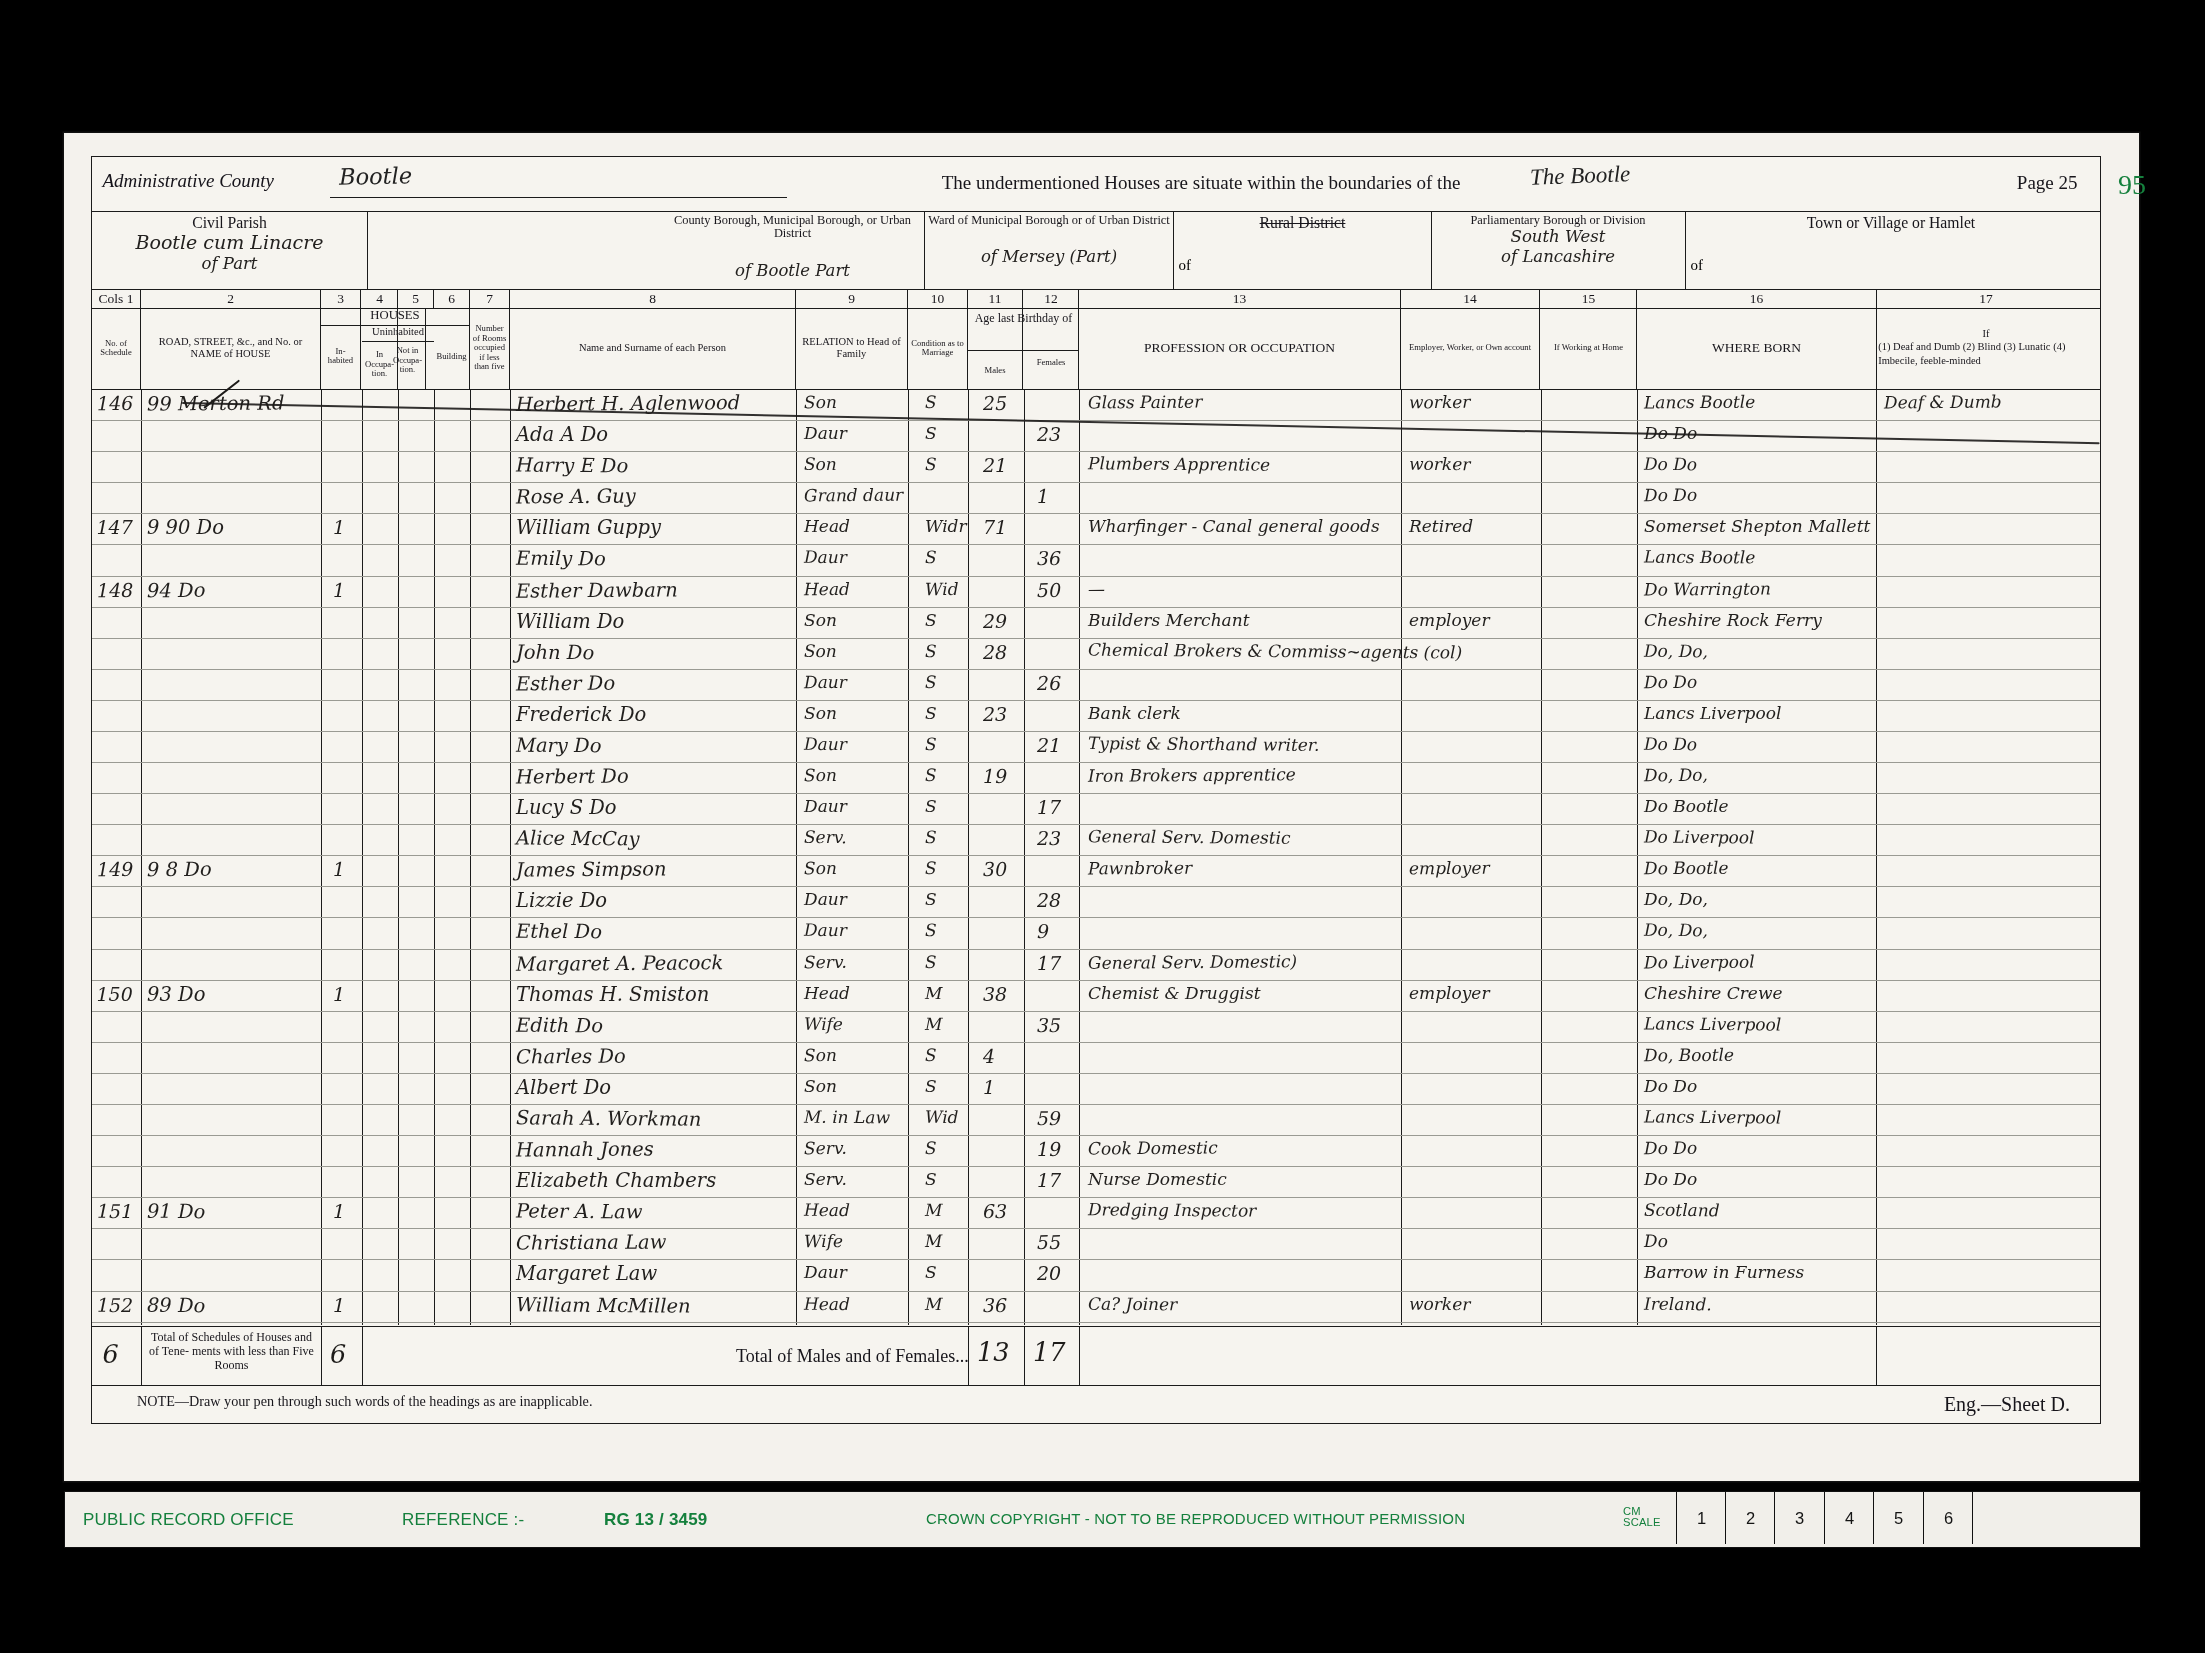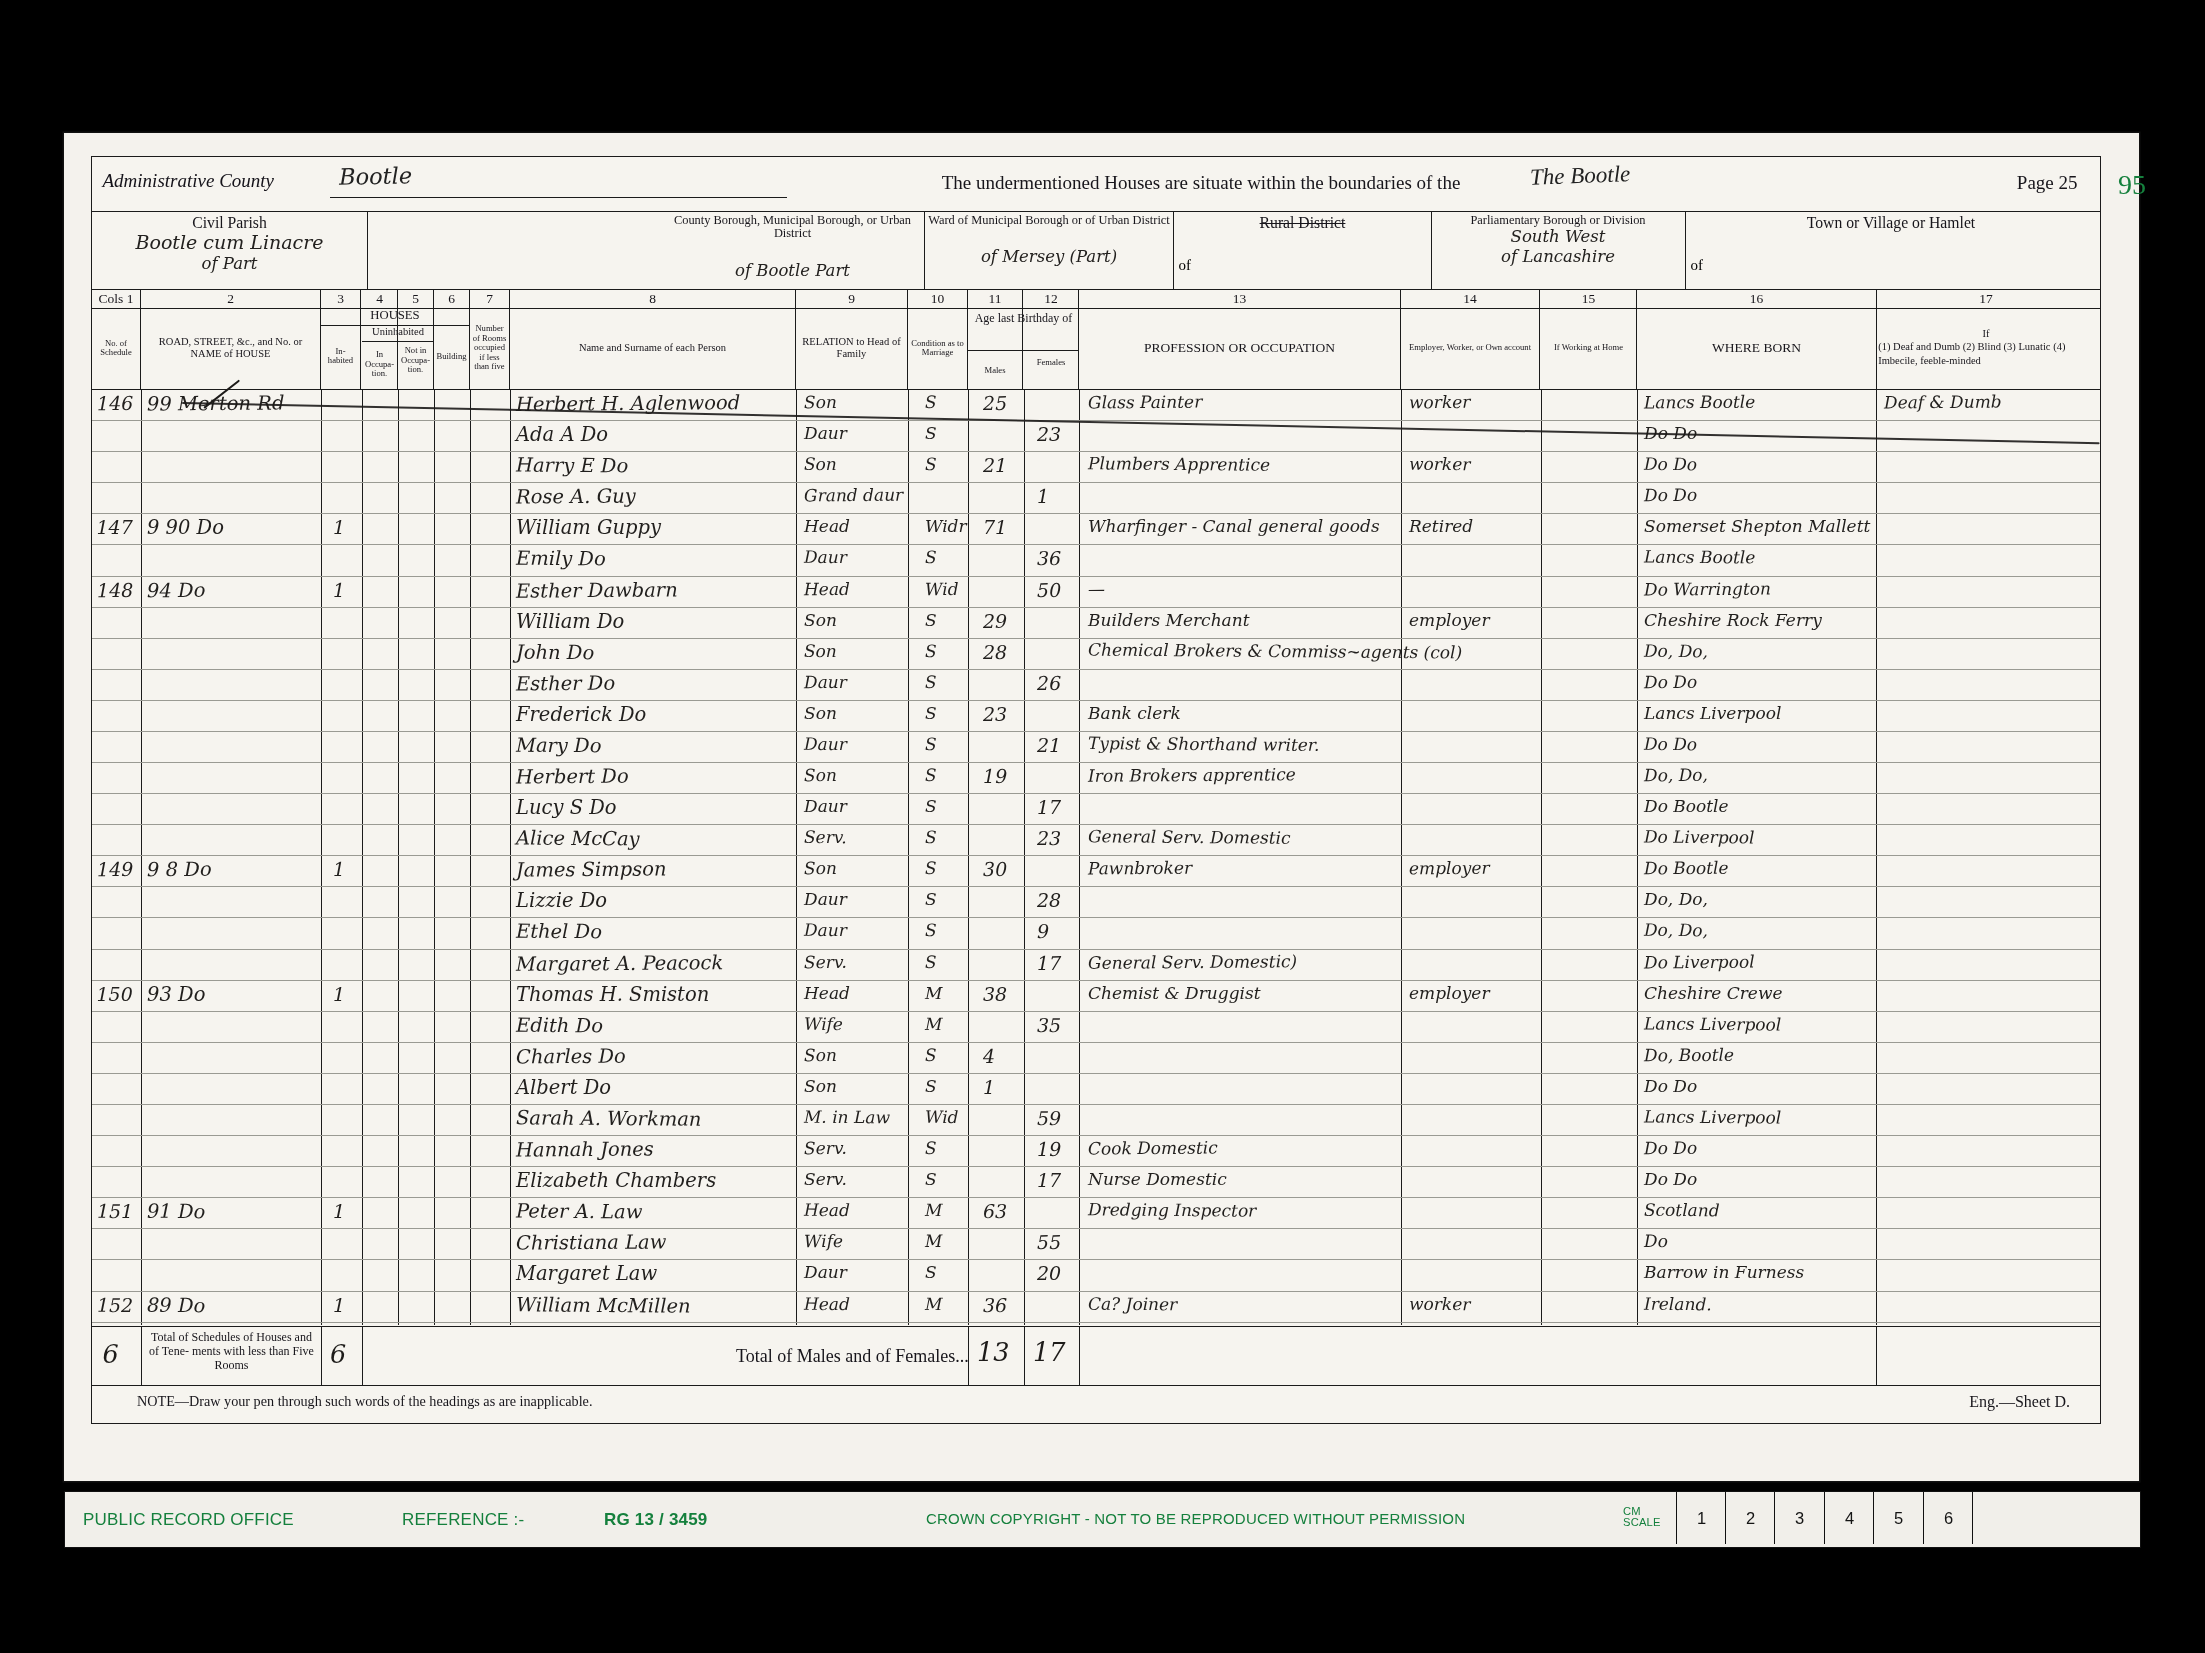--- a/index.html
+++ b/index.html
@@ -61,21 +61,21 @@
   .c-sm{font-size:17px;}
   .c-num{font-size:19px;}
 
   
   .totals{position:absolute;left:0;top:1169px;width:100%;height:58px;border-top:1.5px solid #1b1b1b;border-bottom:1.5px solid #1b1b1b;}
   .tot-lbl{position:absolute;font-size:12px;line-height:1.15;text-align:center;color:#17151b;}
   .tot-big{font-family:"DejaVu Serif",serif;font-style:italic;font-size:25.5px;color:#1d1b19;}
   .tot-center{position:absolute;left:644px;top:19.5px;font-size:18px;color:#17151b;}
 
   .note{position:absolute;left:45px;top:1236px;font-size:14.2px;color:#17151b;}
-  .engsheet{position:absolute;right:30px;top:1236px;font-size:16px;color:#17151b;}
+  .engsheet{position:absolute;right:30px;top:1236px;font-size:20px;color:#17151b;}
 
   
   .pro{position:absolute;left:64px;top:1491px;width:2075px;height:55px;background:#f1efea;border:1.5px solid #111;}
   .pro span{position:absolute;font-family:"Liberation Sans",sans-serif;font-size:17px;color:#15803d;top:18px;letter-spacing:0.2px;}
   .scalebox{position:absolute;top:0;height:52px;border-left:1.5px solid #111;width:49px;text-align:center;font-family:"Liberation Sans",sans-serif;font-size:16.5px;line-height:52px;color:#141414;}
 
   
   .stroke{position:absolute;background:#1d1b19;transform-origin:left center;border-radius:1.5px;}
 </style>
 </head>
@@ -154,21 +154,21 @@
       </div>
 
       <div class="colhdr">
         <div class="ch tiny" style="left:0;width:49px;">No. of Schedule</div>
         <div class="ch small" style="left:49px;width:180px;">ROAD, STREET, &amp;c., and No. or NAME of HOUSE</div>
 
         <div class="houses-lbl" style="left:229px;width:148px;">HOUSES</div>
         <div class="uninh-lbl" style="left:270px;top:18px;width:72px;">Uninhabited</div>
         <div class="ch tiny" style="left:229px;width:40px;padding-top:18px;">In- habited</div>
         <div class="ch tiny" style="left:270px;width:36px;padding-top:34px;">In Occupa- tion.</div>
-        <div class="ch tiny" style="left:306px;width:36px;padding-top:26px;">Not in Occupa- tion.</div>
+        <div class="ch tiny" style="left:298px;width:36px;padding-top:26px;">Not in Occupa- tion.</div>
         <div class="ch tiny" style="left:342px;width:36px;padding-top:18px;">Building</div>
         <div class="ch tiny" style="left:378px;width:40px;">Number of Rooms occupied if less than five</div>
 
         <div class="ch small" style="left:418px;width:286px;">Name and Surname of each Person</div>
         <div class="ch small" style="left:704px;width:112px;">RELATION to Head of Family</div>
         <div class="ch tiny" style="left:816px;width:60px;">Condition as to Marriage</div>
 
         <div class="houses-lbl" style="left:876px;width:111px;border-bottom:0.7px solid #1b1b1b;height:43px;padding-top:4.5px;font-size:12px;line-height:1.15;">Age last Birthday of</div>
         <div class="ch tiny" style="left:876px;width:55px;padding-top:46px;">Males</div>
         <div class="ch tiny" style="left:932px;width:55px;padding-top:30px;">Females</div>

